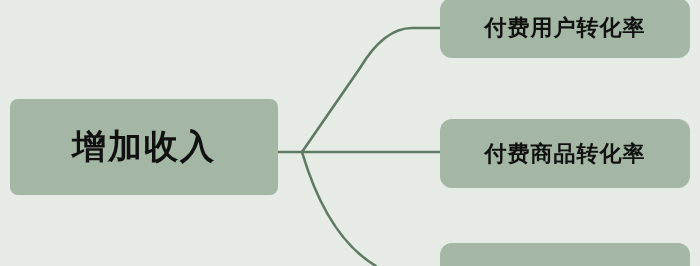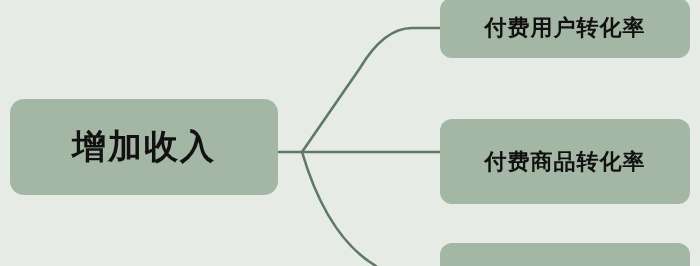--- a/index.html
+++ b/index.html
@@ -50,21 +50,21 @@
     color: #111111;
     font-family: Liberation Mono, monospace;
   }
 
   
   #node-root {
     left: 10px;
     top: 99px;
     width: 268px;
     height: 96px;
-    border-radius: 14px;
+    border-radius: 8px;
     align-items: center;
   }
   #node-root .node-label {
     font-size: 34px;
     letter-spacing: 2px;
   }
 
   
   .node-child {
     left: 440px;
@@ -74,21 +74,21 @@
     font-size: 22px;
     letter-spacing: 1px;
   }
 
   #node-child-0 {
     top: -2px;
     height: 60px;
   }
   #node-child-1 {
     top: 119px;
-    height: 85px;
+    height: 69px;
   }
   #node-child-2 {
     top: 243px;
     height: 69px;
   }
 </style>
 </head>
 <body>
 
 <div id="canvas">

